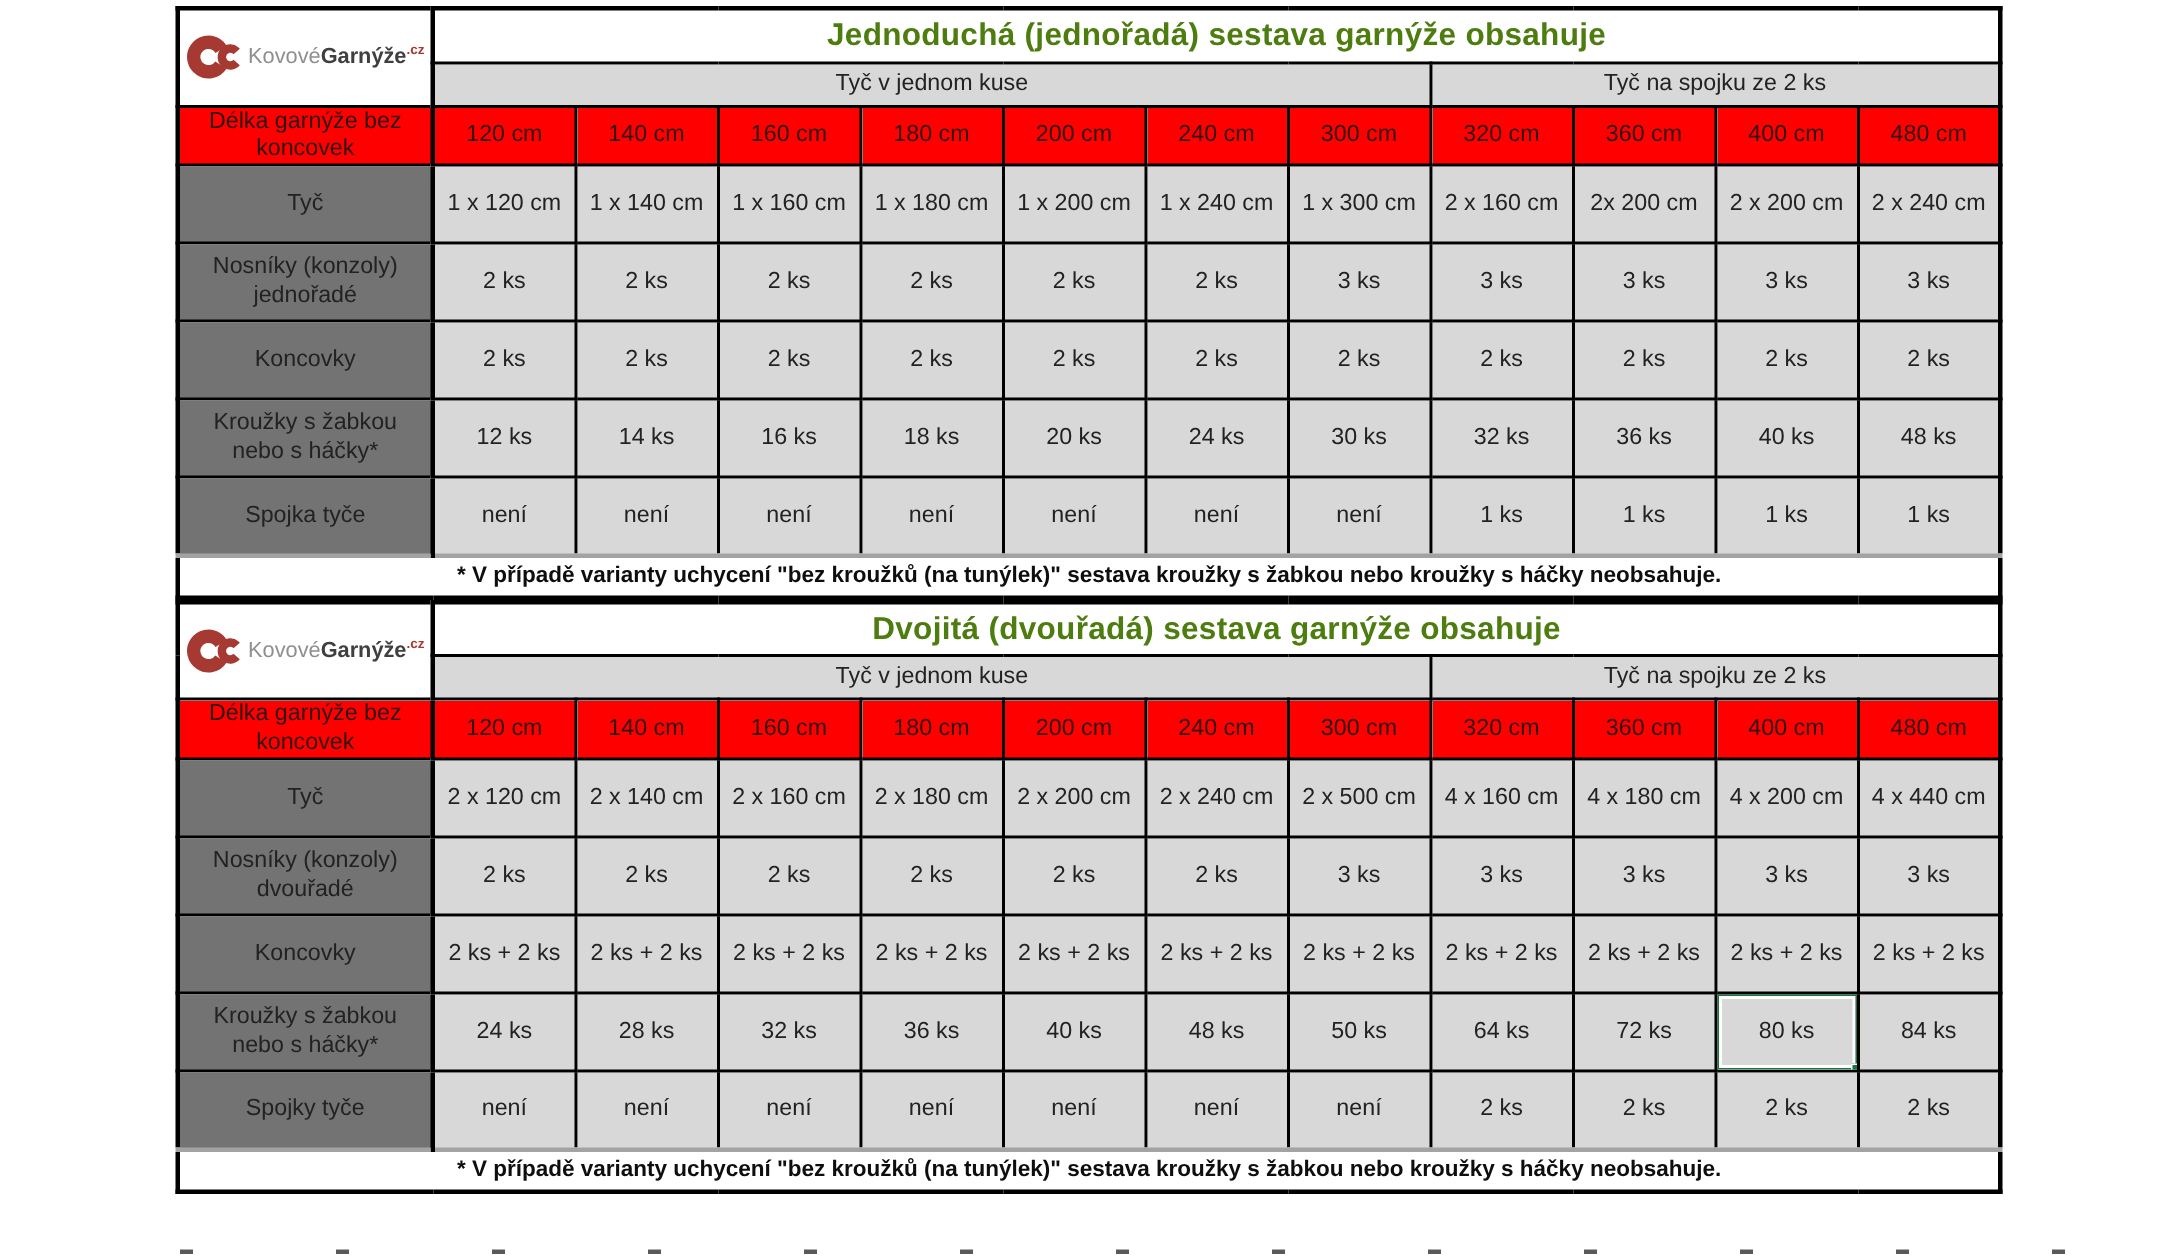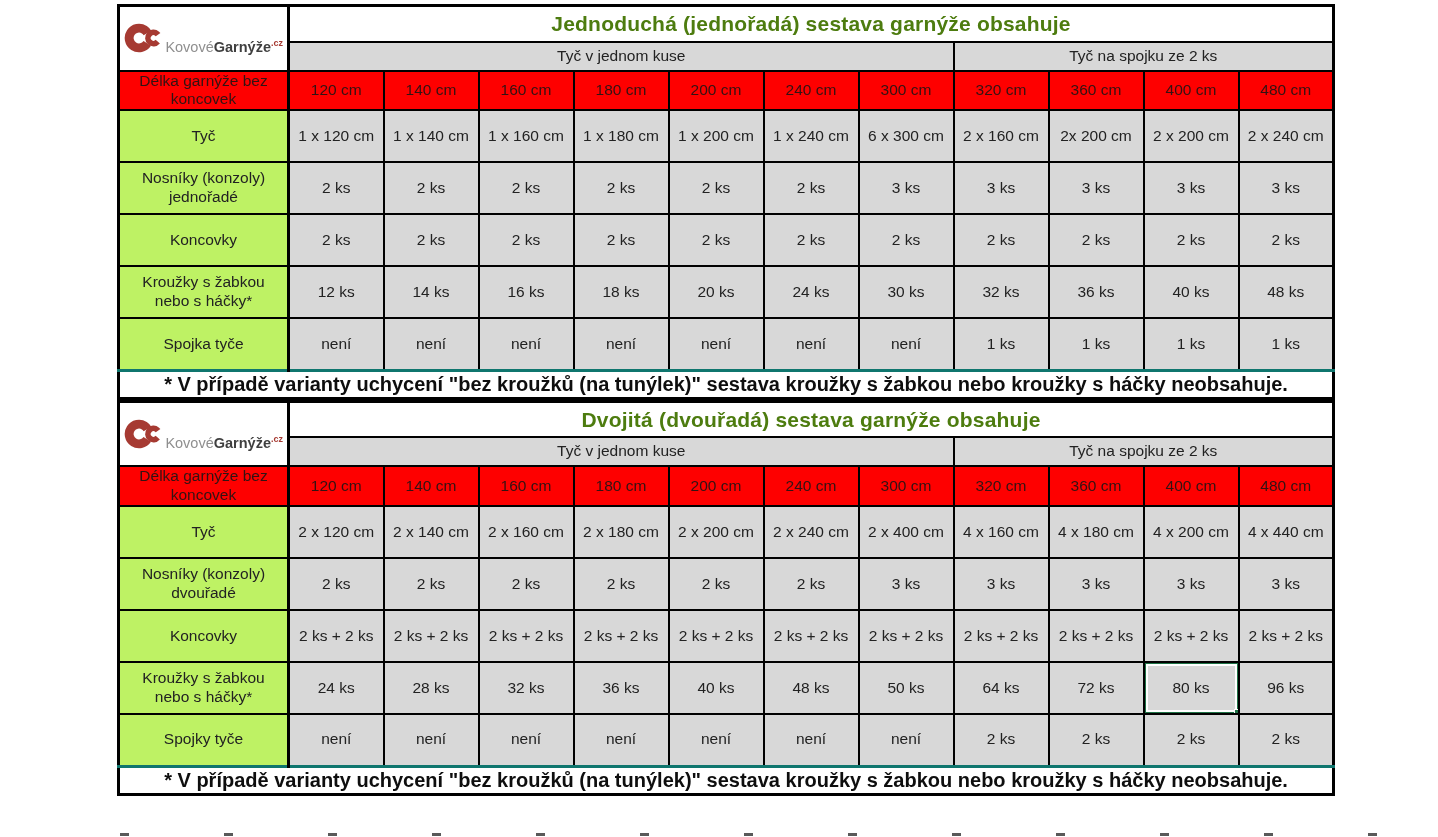--- a/index.html
+++ b/index.html
@@ -16,29 +16,29 @@
   tr.r-title{height:36px;}
   tr.r-band{height:29px;padding-left:44px;}
   tr.r-red{height:36px;}
   tr.r-data{height:52px;}
   tr.r-foot{height:28px;}
   td.logo-cell{background:#fff;border-right:3px solid #000;padding:0 4px;}
   td.title-cell{background:#fff;font-weight:bold;font-size:21px;color:#4d7c0f;letter-spacing:.2px;}
   td.band-cell{background:#d8d8d8;font-size:15.5px;}
   td.red-cell{background:#fe0000;color:#321313;}
   td.label-red{border-right:3px solid #000;}
-  td.label-cell{background:#bef264;border-right:3px solid #000;}
+  td.label-cell{background:#737373;border-right:3px solid #000;}
   td.data-cell{background:#d8d8d8;}
-  td.footnote-cell{background:#fff;font-weight:bold;font-size:20px;color:#0e0e0e;border-top:3px solid #0f766e;}
+  td.footnote-cell{background:#fff;font-weight:bold;font-size:15px;color:#0e0e0e;border-top:3px solid #a3a3a3;}
   td.selected{position:relative;}
   td.selected::after{content:"";position:absolute;top:-2px;left:-2px;right:-2px;bottom:-2px;
      border:3px solid #1f7246;box-shadow:inset 0 0 0 2px #ffffff;pointer-events:none;}
   td.selected::before{content:"";position:absolute;right:-5px;bottom:-5px;width:7px;height:7px;
      background:#1f7246;border:1px solid #fff;z-index:4;}
-  .logo{display:flex;align-items:flex-end;justify-content:flex-start;gap:2px;}
+  .logo{display:flex;align-items:center;justify-content:flex-start;gap:2px;}
   .logo-text{white-space:nowrap;font-size:14.5px;}
   .logo-light{color:#8f8f8f;}
   .logo-bold{color:#3f3f3f;font-weight:bold;}
   .logo-tld{color:#a63a32;font-weight:bold;font-size:9px;vertical-align:super;}
   .bottom-dashes{position:absolute;left:120px;right:2px;bottom:1px;height:3px;
      background:repeating-linear-gradient(90deg,#3c3c3c 0 9px,transparent 9px 104px);opacity:.85;}
 </style>
 </head>
 <body>
 
@@ -91,21 +91,21 @@
             <td class="red-cell">480 cm</td>
           </tr>
           <tr class="r-data">
             <td class="label-cell">Tyč</td>
             <td class="data-cell">1 x 120 cm</td>
             <td class="data-cell">1 x 140 cm</td>
             <td class="data-cell">1 x 160 cm</td>
             <td class="data-cell">1 x 180 cm</td>
             <td class="data-cell">1 x 200 cm</td>
             <td class="data-cell">1 x 240 cm</td>
-            <td class="data-cell">6 x 300 cm</td>
+            <td class="data-cell">1 x 300 cm</td>
             <td class="data-cell">2 x 160 cm</td>
             <td class="data-cell">2x 200 cm</td>
             <td class="data-cell">2 x 200 cm</td>
             <td class="data-cell">2 x 240 cm</td>
           </tr>
           <tr class="r-data">
             <td class="label-cell">Nosníky (konzoly) jednořadé</td>
             <td class="data-cell">2 ks</td>
             <td class="data-cell">2 ks</td>
             <td class="data-cell">2 ks</td>
@@ -212,21 +212,21 @@
             <td class="red-cell">480 cm</td>
           </tr>
           <tr class="r-data">
             <td class="label-cell">Tyč</td>
             <td class="data-cell">2 x 120 cm</td>
             <td class="data-cell">2 x 140 cm</td>
             <td class="data-cell">2 x 160 cm</td>
             <td class="data-cell">2 x 180 cm</td>
             <td class="data-cell">2 x 200 cm</td>
             <td class="data-cell">2 x 240 cm</td>
-            <td class="data-cell">2 x 400 cm</td>
+            <td class="data-cell">2 x 500 cm</td>
             <td class="data-cell">4 x 160 cm</td>
             <td class="data-cell">4 x 180 cm</td>
             <td class="data-cell">4 x 200 cm</td>
             <td class="data-cell">4 x 440 cm</td>
           </tr>
           <tr class="r-data">
             <td class="label-cell">Nosníky (konzoly) dvouřadé</td>
             <td class="data-cell">2 ks</td>
             <td class="data-cell">2 ks</td>
             <td class="data-cell">2 ks</td>
@@ -258,21 +258,21 @@
             <td class="data-cell">24 ks</td>
             <td class="data-cell">28 ks</td>
             <td class="data-cell">32 ks</td>
             <td class="data-cell">36 ks</td>
             <td class="data-cell">40 ks</td>
             <td class="data-cell">48 ks</td>
             <td class="data-cell">50 ks</td>
             <td class="data-cell">64 ks</td>
             <td class="data-cell">72 ks</td>
             <td class="data-cell selected">80 ks</td>
-            <td class="data-cell">96 ks</td>
+            <td class="data-cell">84 ks</td>
           </tr>
           <tr class="r-data">
             <td class="label-cell">Spojky tyče</td>
             <td class="data-cell">není</td>
             <td class="data-cell">není</td>
             <td class="data-cell">není</td>
             <td class="data-cell">není</td>
             <td class="data-cell">není</td>
             <td class="data-cell">není</td>
             <td class="data-cell">není</td>

